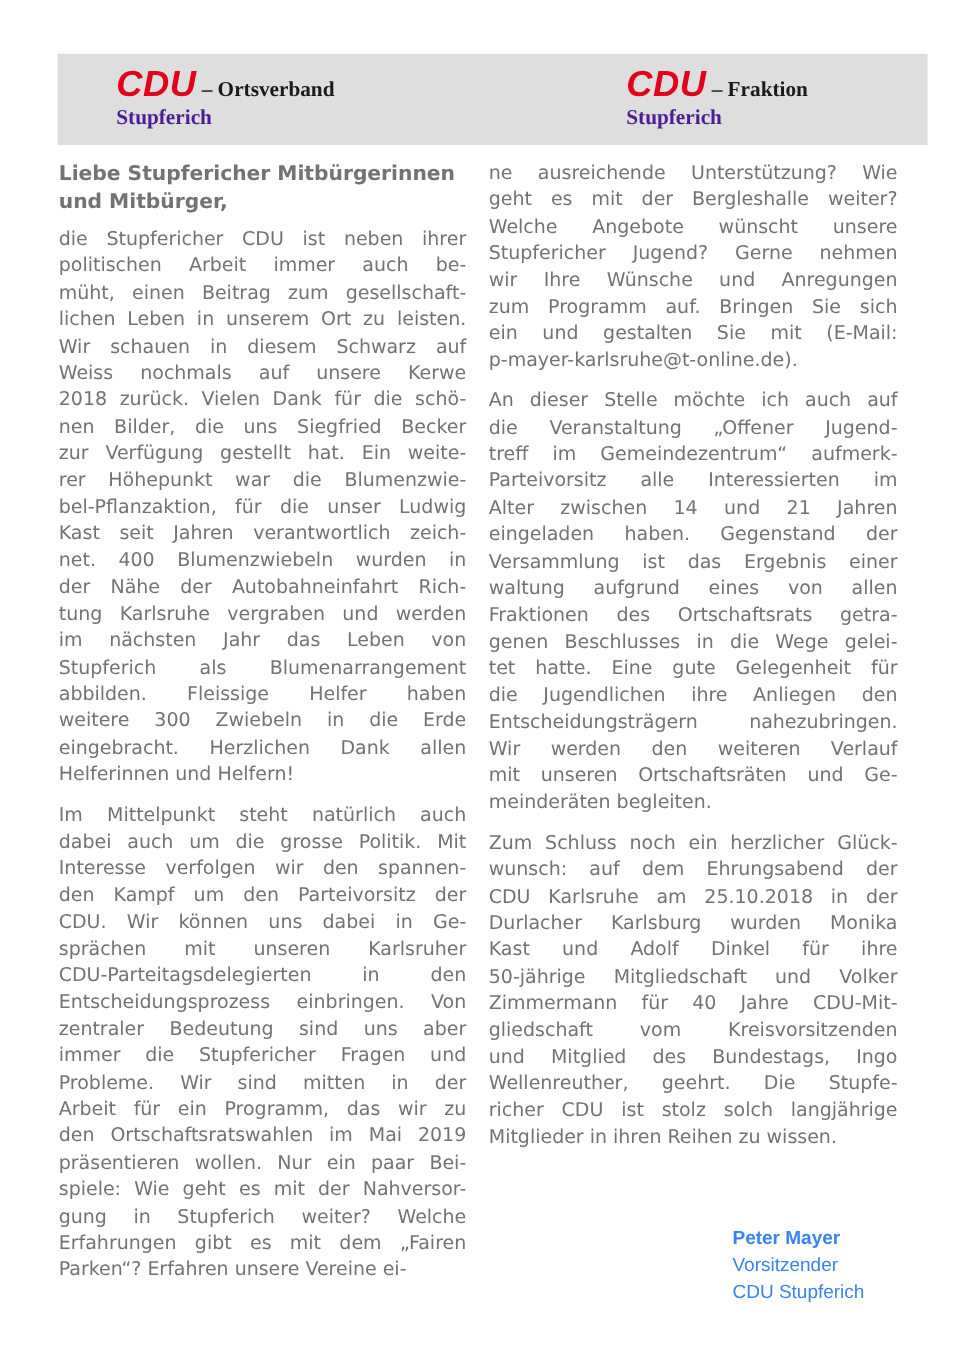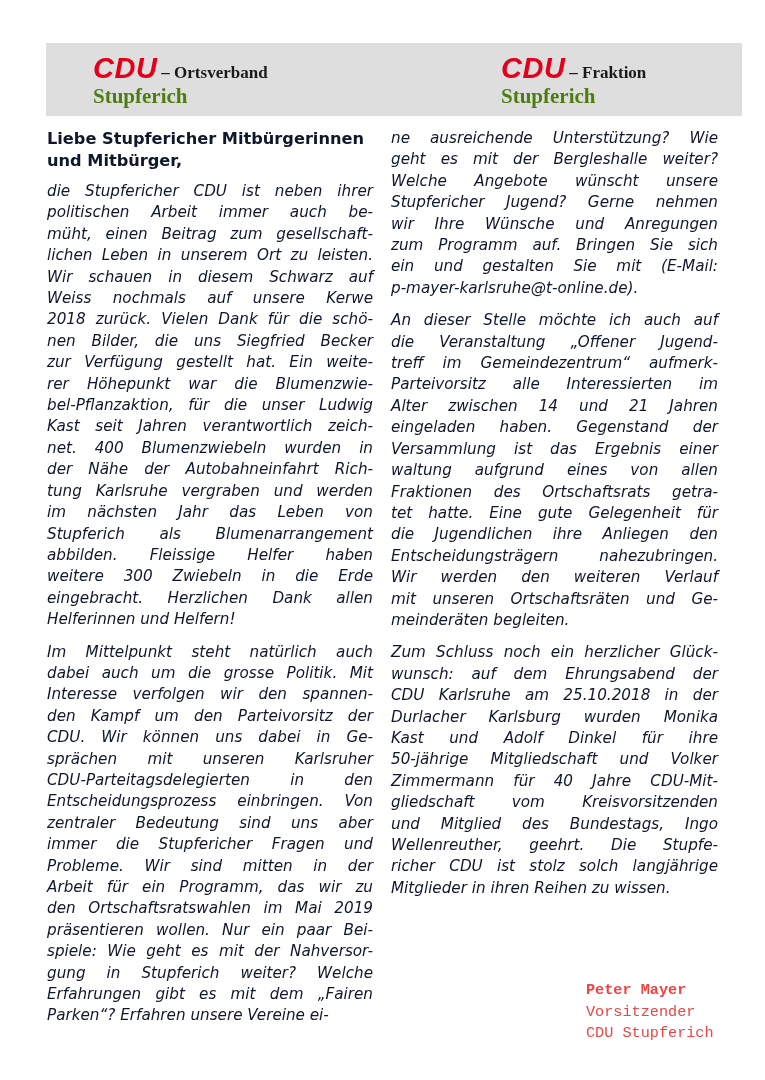--- a/index.html
+++ b/index.html
@@ -15,39 +15,39 @@
     .hline1 { white-space: nowrap; height: 30px; }
     .cdu {
       font-family: "Liberation Sans", sans-serif; font-weight: bold; font-style: italic;
       font-size: 29px; color: #e3001b; letter-spacing: 0.5px; vertical-align: baseline;
     }
     .htitle {
       font-family: "Liberation Serif", serif; font-weight: bold; font-size: 17px; color: #1a1a1a;
       margin-left: 4px;
     }
     .hsub {
-      font-family: "Liberation Serif", serif; font-weight: bold; font-size: 21px; color: #4d7c0f;
+      font-family: "Liberation Serif", serif; font-weight: bold; font-size: 17px; color: #4c1d95;
       margin-top: 2px;
     }
     .col {
       position: absolute; top: 128px;
       font-family: "DejaVu Sans", sans-serif; font-size: 15.2px; line-height: 21.4px;
-      color: #0f172a; text-align: justify; hyphens: manual;
+      color: #737373; text-align: justify; hyphens: manual;
     }
     .col.left { left: 47px; width: 326px; }
     .col.right { left: 391px; width: 327px; }
     .greeting {
       font-weight: bold; font-size: 16.2px; line-height: 22px; text-align: left;
       margin: 0 0 9px 0;
     }
-    .para { margin: 0 0 11px 0; font-style: italic; }
+    .para { margin: 0 0 11px 0; }
     .line { display: block; text-align: justify; text-align-last: justify; white-space: nowrap; }
     .line.last { text-align-last: left; }
     .sig { position: absolute; left: 586px; top: 980px;
-      font-family: Liberation Mono, monospace; font-size: 15.2px; line-height: 21.6px; color: #ef4444; }
+      font-family: Liberation Sans, sans-serif; font-size: 15.2px; line-height: 21.6px; color: #3b82f6; }
     .sig .name { font-weight: bold; }
   </style>
 </head>
 <body>
 
 <div class="header">
   <div class="hblock left">
     <div class="hline1">
       <span class="cdu">CDU</span><span class="htitle">– Ortsverband</span>
     </div>
@@ -128,20 +128,21 @@
       <div class="para">
         <span class="line">An dieser Stelle möchte ich auch auf</span>
         <span class="line">die Veranstaltung „Offener Jugend-</span>
         <span class="line">treff im Gemeindezentrum“ aufmerk-</span>
         <span class="line">Parteivorsitz alle Interessierten im</span>
         <span class="line">Alter zwischen 14 und 21 Jahren</span>
         <span class="line">eingeladen haben. Gegenstand der</span>
         <span class="line">Versammlung ist das Ergebnis einer</span>
         <span class="line">waltung aufgrund eines von allen</span>
         <span class="line">Fraktionen des Ortschaftsrats getra-</span>
+        <span class="line">genen Beschlusses in die Wege gelei-</span>
         <span class="line">tet hatte. Eine gute Gelegenheit für</span>
         <span class="line">die Jugendlichen ihre Anliegen den</span>
         <span class="line">Entscheidungsträgern nahezubringen.</span>
         <span class="line">Wir werden den weiteren Verlauf</span>
         <span class="line">mit unseren Ortschaftsräten und Ge-</span>
         <span class="line last">meinderäten begleiten.</span>
       </div>
       <div class="para">
         <span class="line">Zum Schluss noch ein herzlicher Glück-</span>
         <span class="line">wunsch: auf dem Ehrungsabend der</span>

